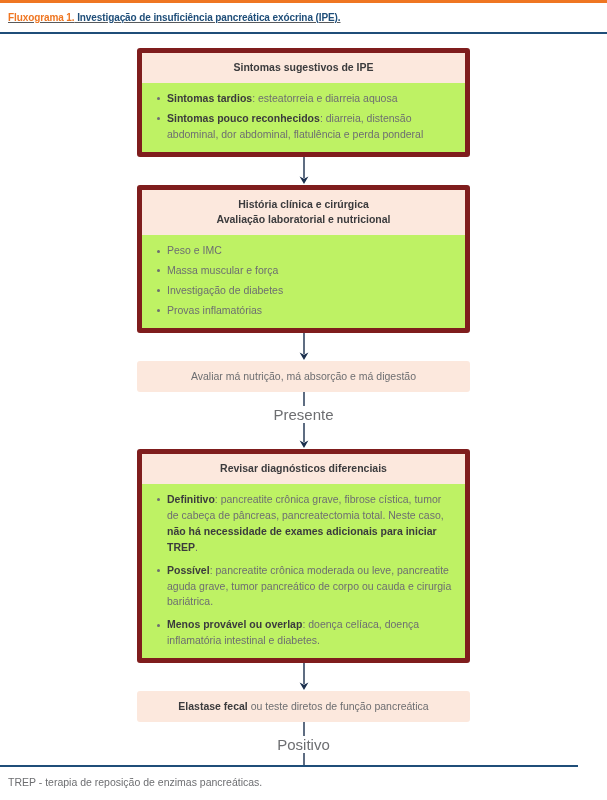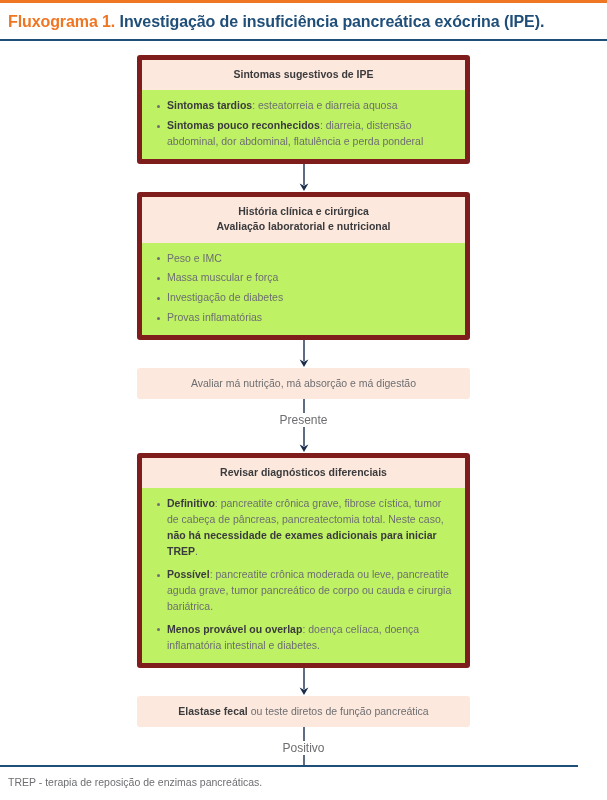--- a/index.html
+++ b/index.html
@@ -22,25 +22,26 @@
     background: #ef7622;
     width: 100%;
   }
 
   
   .caption-wrap {
     padding: 9px 8px 7px 8px;
     border-bottom: 2px solid #1f4e79;
   }
   .caption {
-    font-size: 16px;
+    font-size: 10px;
     font-weight: bold;
     line-height: 1.25;
     letter-spacing: -0.1px;
     white-space: nowrap;
+    text-decoration: underline;
   }
   .caption .cap-num { color: #ef7622; }
   .caption .cap-txt { color: #1f4e79; }
 
   
   .flow {
     position: relative;
     width: 607px;
     padding-top: 14px;
     box-sizing: border-box;
@@ -128,21 +129,21 @@
 
   
   .conn {
     display: flex;
     flex-direction: column;
     align-items: center;
     justify-content: center;
   }
   .conn svg { display: block; }
   .conn-label {
-    font-size: 12px;
+    font-size: 15px;
     color: #6d6e71;
     line-height: 1;
     padding: 1px 0 1px 0;
   }
 
   
   .footer-wrap {
     position: absolute;
     left: 0;
     bottom: 0;

